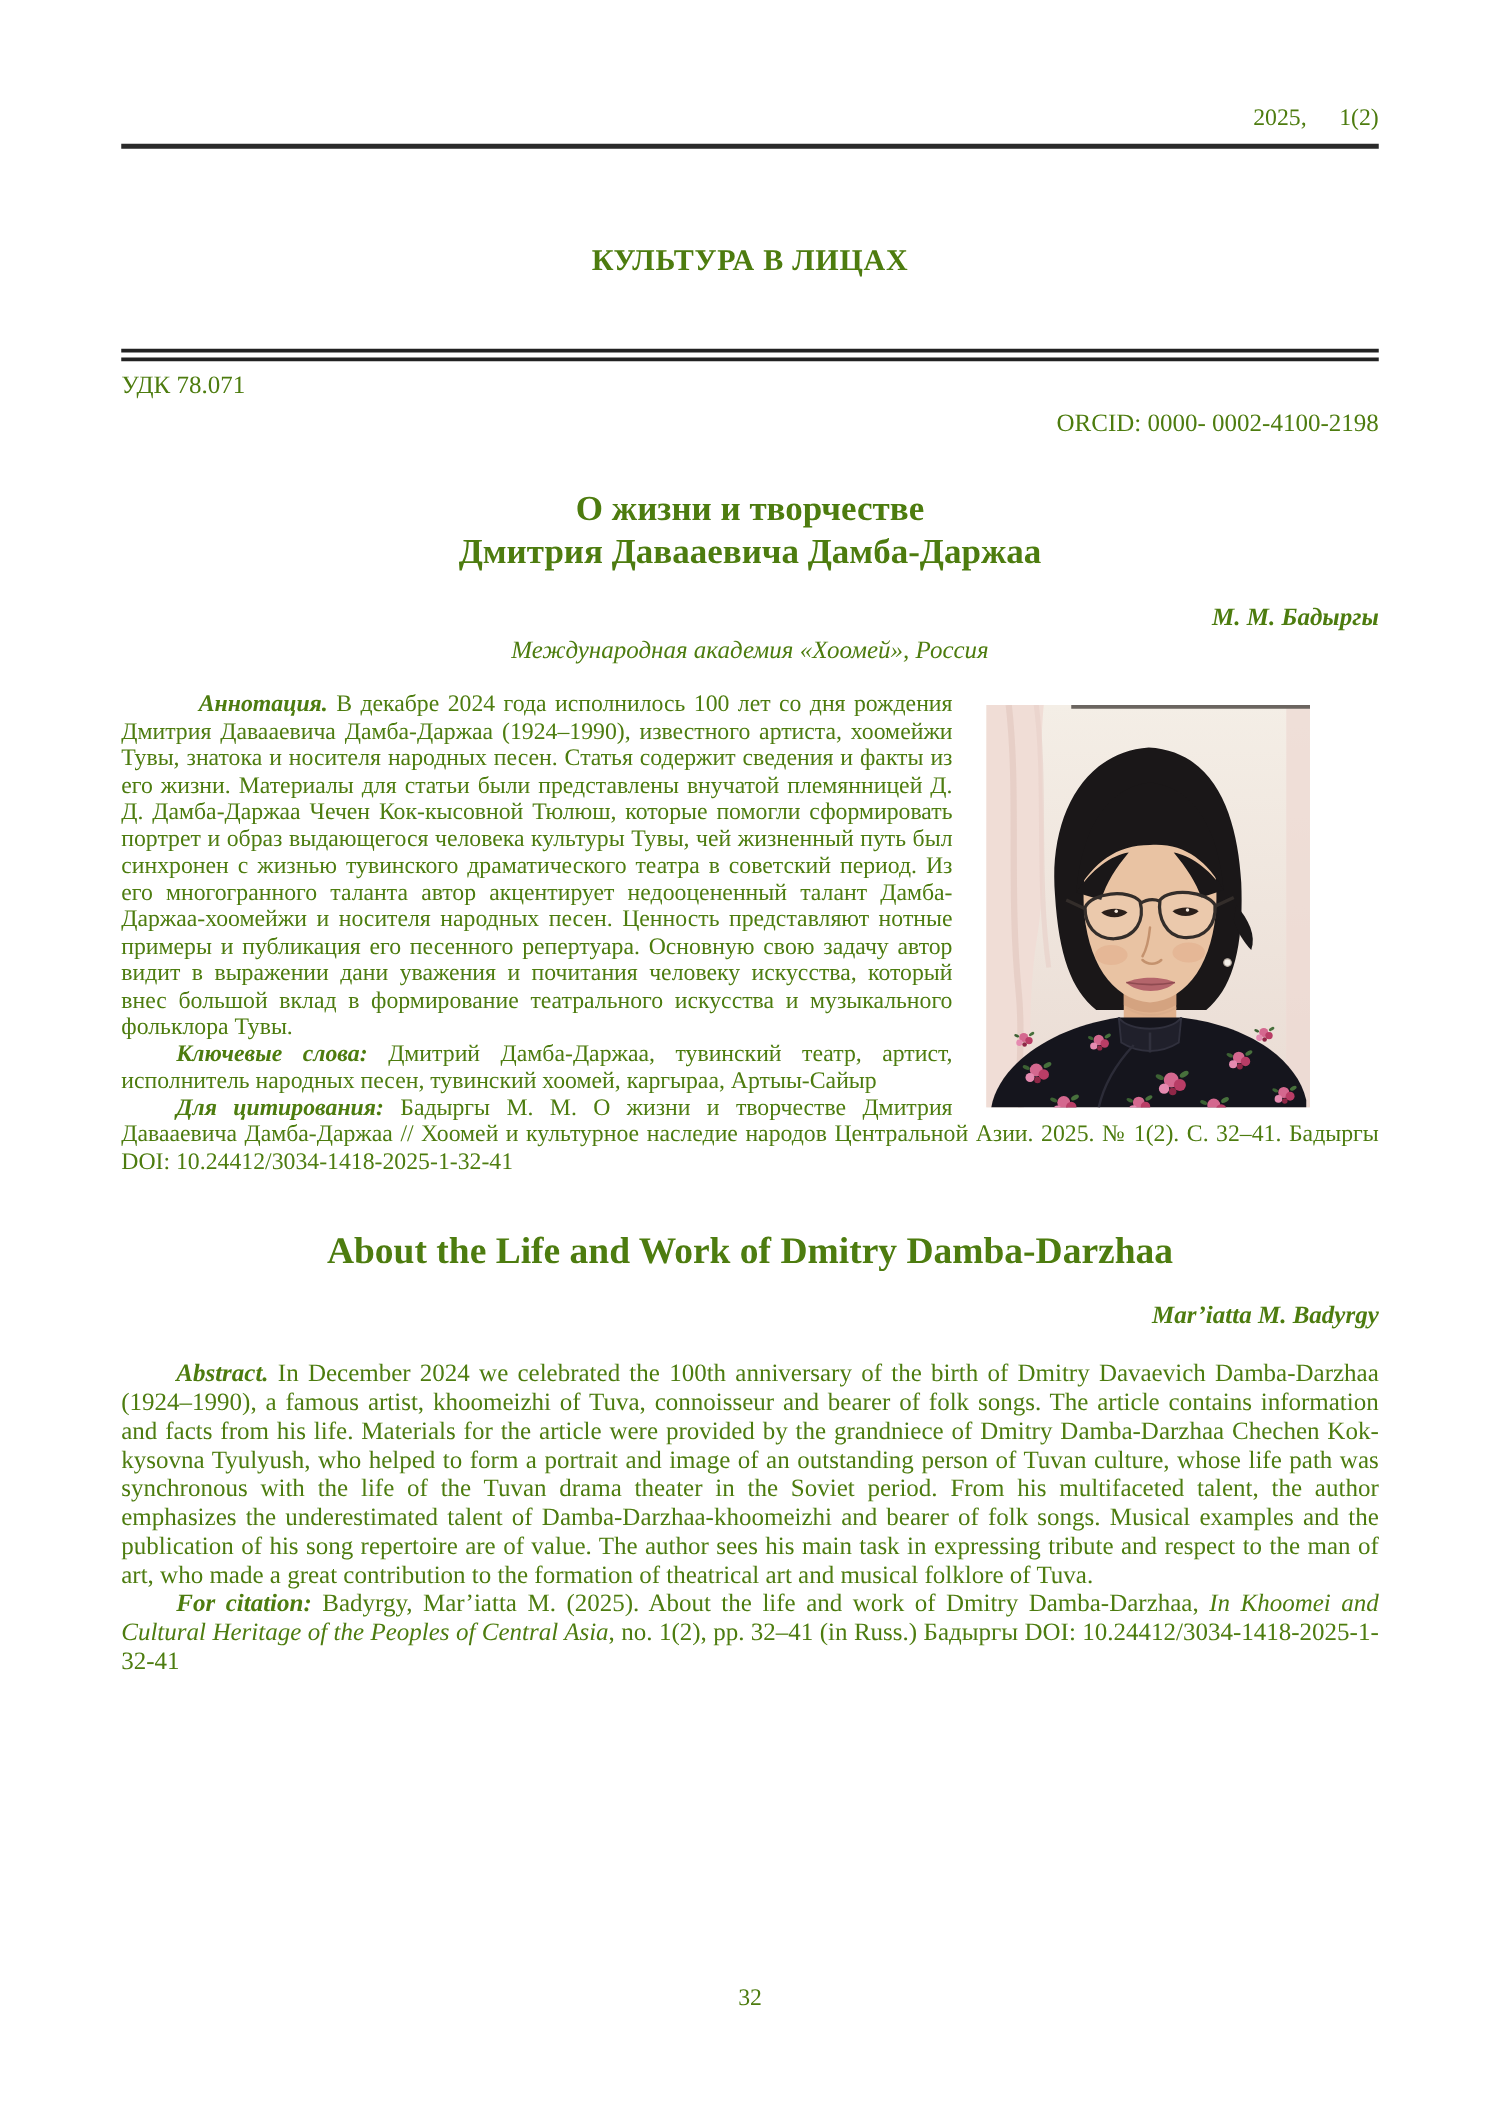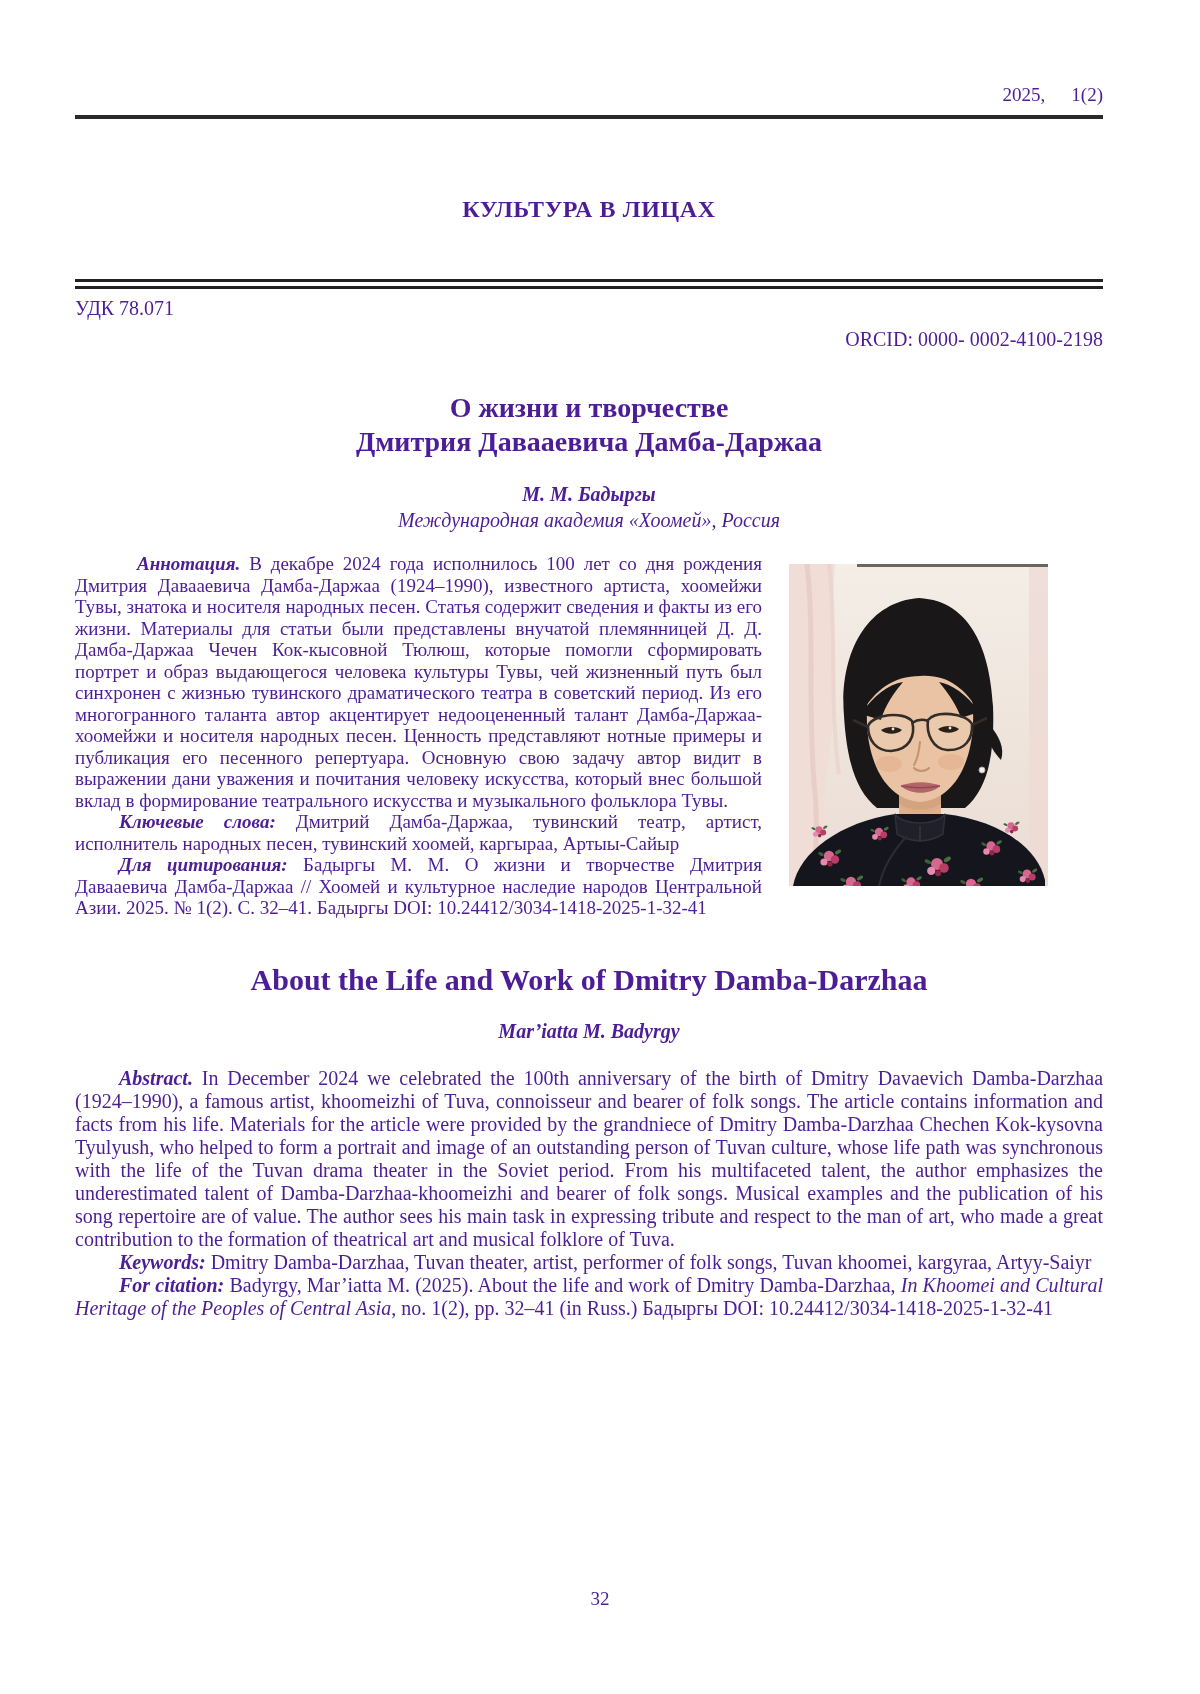--- a/index.html
+++ b/index.html
@@ -1,30 +1,30 @@
 <!DOCTYPE html>
 <html><head>
 <meta charset="utf-8">
 <style>
   html,body{margin:0;padding:0;background:#ffffff;}
   .page{
     width:1200px;height:1694px;box-sizing:border-box;
-    padding:84px 97px 0 75px;
+    padding:84px 97px 0 97px;
     font-family:"Liberation Serif","DejaVu Serif",serif;
-    color:#4c1d95;position:relative;overflow:hidden;background:#ffffff;
+    color:#4d7c0f;position:relative;overflow:hidden;background:#ffffff;
   }
   .header-row{text-align:right;font-size:19px;line-height:22px;}
   .header-row .gap{display:inline-block;width:26px;}
   .rule-single{height:4px;background:#2a2a2a;margin-top:9px;}
   .section-title{margin-top:76px;text-align:center;font-weight:bold;font-size:24px;letter-spacing:.6px;line-height:28px;}
   .rule-double{margin-top:56px;height:4px;border-top:3px solid #222;border-bottom:3px solid #222;}
   .udc{margin-top:8px;font-size:20px;line-height:23px;}
   .orcid{margin-top:8px;text-align:right;font-size:20px;line-height:23px;}
   .ru-title{margin-top:40px;text-align:center;font-weight:bold;font-size:28px;line-height:34px;}
-  .author{margin-top:23px;text-align:center;font-weight:bold;font-style:italic;font-size:20px;line-height:24px;}
+  .author{margin-top:23px;text-align:right;font-weight:bold;font-style:italic;font-size:20px;line-height:24px;}
   .affil{margin-top:2px;text-align:center;font-style:italic;font-size:20px;line-height:24px;}
   .abstract-ru{margin-top:21px;}
   .photo-frame{float:right;width:259px;height:322px;margin:11px 55px 8px 27px;}
   .photo-frame svg{display:block;width:259px;height:322px;}
   p.ru{margin:0;font-size:19px;line-height:21.5px;text-align:justify;}
   p.ru.first{text-indent:62px;}
   p.ru.hang{text-indent:44px;}
   .label{font-weight:bold;font-style:italic;}
   .en-title{margin-top:45px;text-align:center;font-weight:bold;font-size:30px;line-height:32px;}
   .abstract-en{margin-top:24px;}
@@ -140,22 +140,20 @@
     <p class="ru hang"><span class="label">Для цитирования:</span>
       <span>Бадыргы М. М. О жизни и творчестве Дмитрия Давааевича Дамба-Даржаа // Хоомей и культурное наследие народов Центральной Азии. 2025. № 1(2). С. 32–41. Бадыргы DOI: 10.24412/3034-1418-2025-1-32-41</span></p>
   </div>
 
   <div class="en-title">About the Life and Work of Dmitry Damba-Darzhaa</div>
   <div class="author">Mar’iatta M. Badyrgy</div>
 
   <div class="abstract-en">
     <p class="en"><span class="label">Abstract.</span>
       <span>In December 2024 we celebrated the 100th anniversary of the birth of Dmitry Davaevich Damba-Darzhaa (1924–1990), a famous artist, khoomeizhi of Tuva, connoisseur and bearer of folk songs. The article contains information and facts from his life. Materials for the article were provided by the grandniece of Dmitry Damba-Darzhaa Chechen Kok-kysovna Tyulyush, who helped to form a portrait and image of an outstanding person of Tuvan culture, whose life path was synchronous with the life of the Tuvan drama theater in the Soviet period. From his multifaceted talent, the author emphasizes the underestimated talent of Damba-Darzhaa-khoomeizhi and bearer of folk songs. Musical examples and the publication of his song repertoire are of value. The author sees his main task in expressing tribute and respect to the man of art, who made a great contribution to the formation of theatrical art and musical folklore of Tuva.</span></p>
-    <p class="en"><span class="label">Keywords:</span>
-      <span>Dmitry Damba-Darzhaa, Tuvan theater, artist, performer of folk songs, Tuvan khoomei, kargyraa, Artyy-Saiyr</span></p>
     <p class="en"><span class="label">For citation:</span>
       <span>Badyrgy, Mar’iatta M. (2025). About the life and work of Dmitry Damba-Darzhaa,</span>
       <span class="it">In Khoomei and Cultural Heritage of the Peoples of Central Asia</span><span>, no. 1(2), pp. 32–41 (in Russ.) Бадыргы DOI: 10.24412/3034-1418-2025-1-32-41</span></p>
   </div>
 
   <div class="page-number">32</div>
 
 </div>
 
 </body></html>

